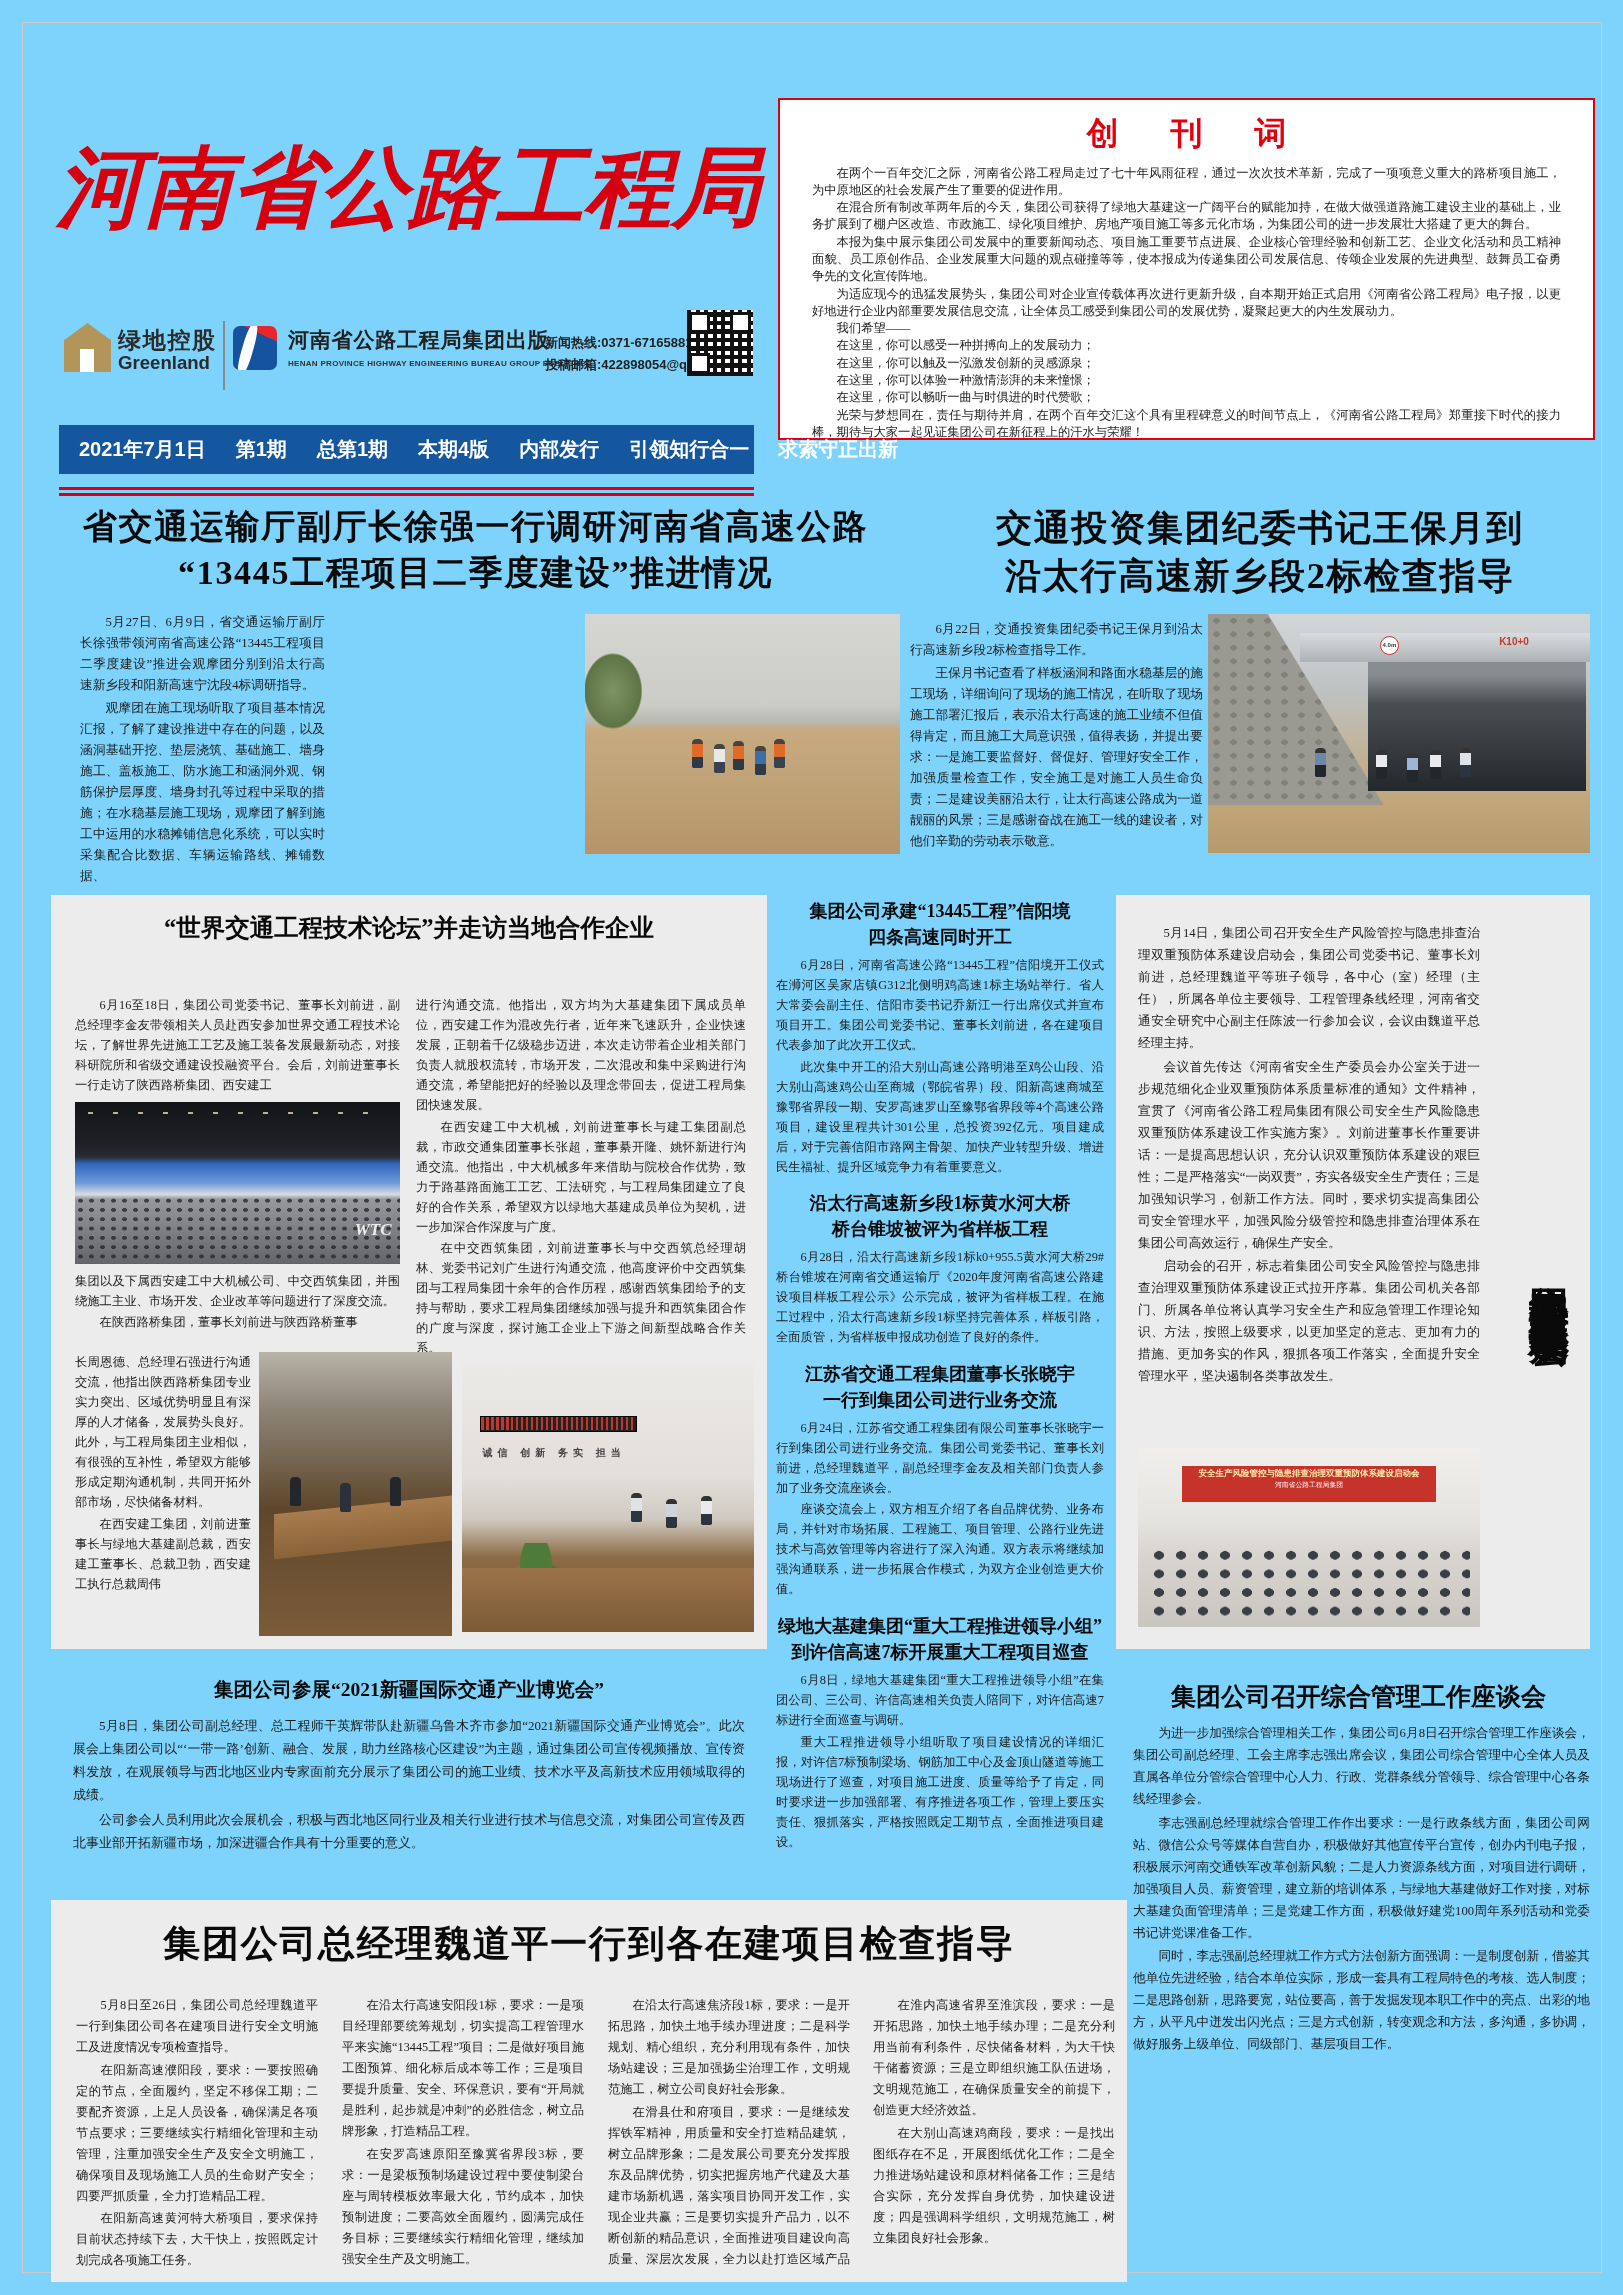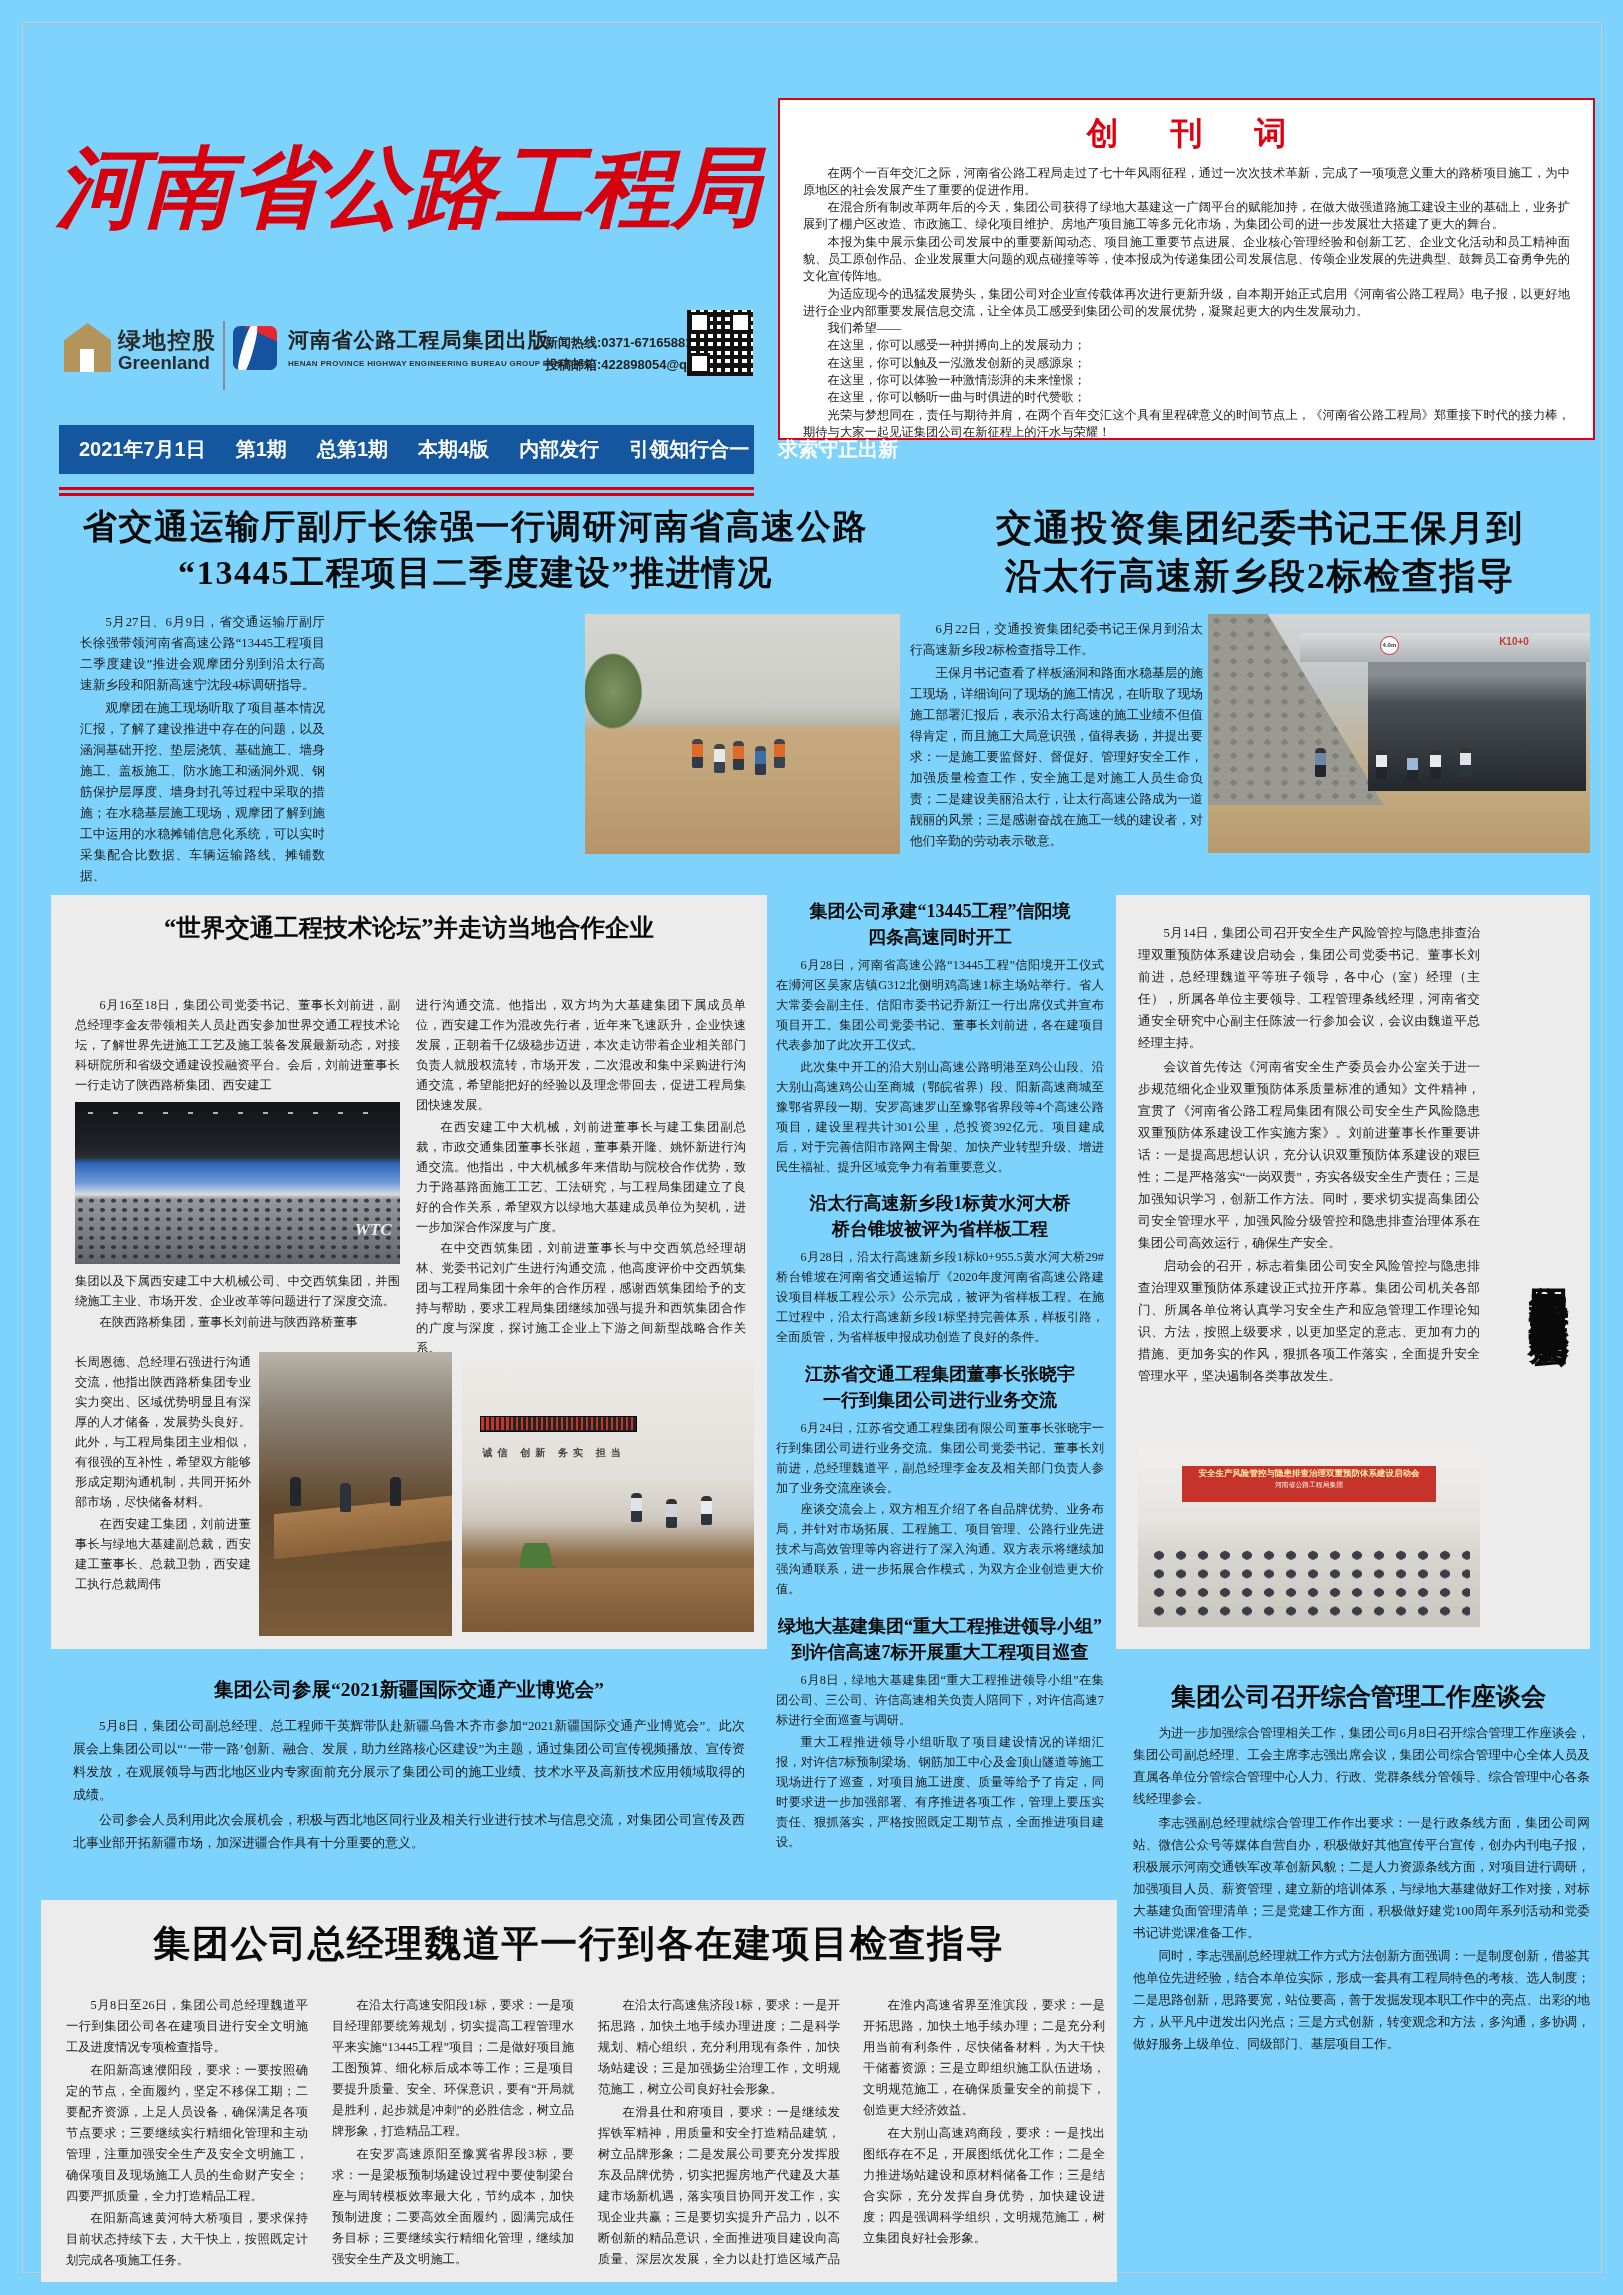--- a/index.html
+++ b/index.html
@@ -4,21 +4,21 @@
 <style>
   html,body{margin:0;padding:0;background:#fff;}
   .page{position:relative;width:1624px;height:2295px;background:#7dd3fc;overflow:hidden;
         font-family:"Liberation Serif","DejaVu Serif",serif;color:#1c1c1c;}
   .page-border{position:absolute;inset:22px;border:0.8px solid #c9c9c9;pointer-events:none;}
 
   
   .masthead-title{position:absolute;left:56px;top:129px;width:719px;font-size:88px;font-weight:900;
         font-style:italic;color:#d5010e;white-space:nowrap;letter-spacing:0;}
   .foreword{position:absolute;left:778px;top:98px;width:817px;height:342px;border:2.5px solid #e2000f;
-        box-sizing:border-box;padding:12px 23px 0;background:#fff;}
+        box-sizing:border-box;padding:12px 32px 0;background:#fff;}
   .fw-title{font-size:32px;font-weight:900;color:#e2000f;text-align:center;letter-spacing:22px;
         padding-left:22px;margin-bottom:8.5px;}
   .fwp{margin:0;font-size:12.3px;line-height:17.3px;text-align:justify;text-indent:2em;color:#222;}
 
   .gl-icon{position:absolute;left:64px;top:323px;width:47px;height:49px;background:#b3955c;
         clip-path:polygon(50% 0%,100% 35%,100% 100%,0% 100%,0% 35%);}
   .gl-icon i{position:absolute;left:34%;bottom:0;width:30%;height:46%;background:#fff;display:block;}
   .gl-text{position:absolute;left:118px;top:328px;line-height:1.1;font-family:"Liberation Sans",sans-serif;}
   .gl-cn{font-size:23px;font-weight:bold;color:#2b2b2b;letter-spacing:1.7px;}
   .gl-en{font-size:18.6px;font-weight:bold;color:#2b2b2b;}
@@ -82,21 +82,21 @@
         font-size:40px;font-weight:900;letter-spacing:2.5px;color:#0a0a0a;}
 
   #f-hl{position:absolute;left:51px;top:1676px;width:716px;font-size:19.5px;}
   #f-body{position:absolute;left:73px;top:1714px;width:672px;}
   #f-body p{font-size:13px;line-height:23px;}
 
   #g-hl{position:absolute;left:1125px;top:1680px;width:467px;font-size:25px;}
   #g-body{position:absolute;left:1133px;top:1722px;width:457px;}
   #g-body p{font-size:12.7px;line-height:22px;}
 
-  #h-panel{left:41px;top:1900px;width:1076px;height:382px;}
+  #h-panel{left:51px;top:1900px;width:1076px;height:382px;}
   #h-hl{position:absolute;left:0;top:18.6px;width:100%;font-size:37px;letter-spacing:1.7px;}
   .h-col{position:absolute;top:95px;width:242px;height:277px;overflow:hidden;}
   .h-col p{font-size:12.3px;line-height:21px;}
   #h-c1{left:25px;} #h-c2{left:291px;} #h-c3{left:557px;} #h-c4{left:822px;}
 
   
   .photo{position:absolute;overflow:hidden;background:#ddd;}
   .pr{position:absolute;width:11px;height:29px;border-radius:4.2px 4.2px 1.7px 1.7px;}
   #a-photo{left:585px;top:614px;width:315px;height:240px;
     background:linear-gradient(180deg,#d6d7d2 0%,#cbccc6 38%,#b7b9b0 45%,#c7aa80 48%,#bfa176 74%,#b59468 100%);}

